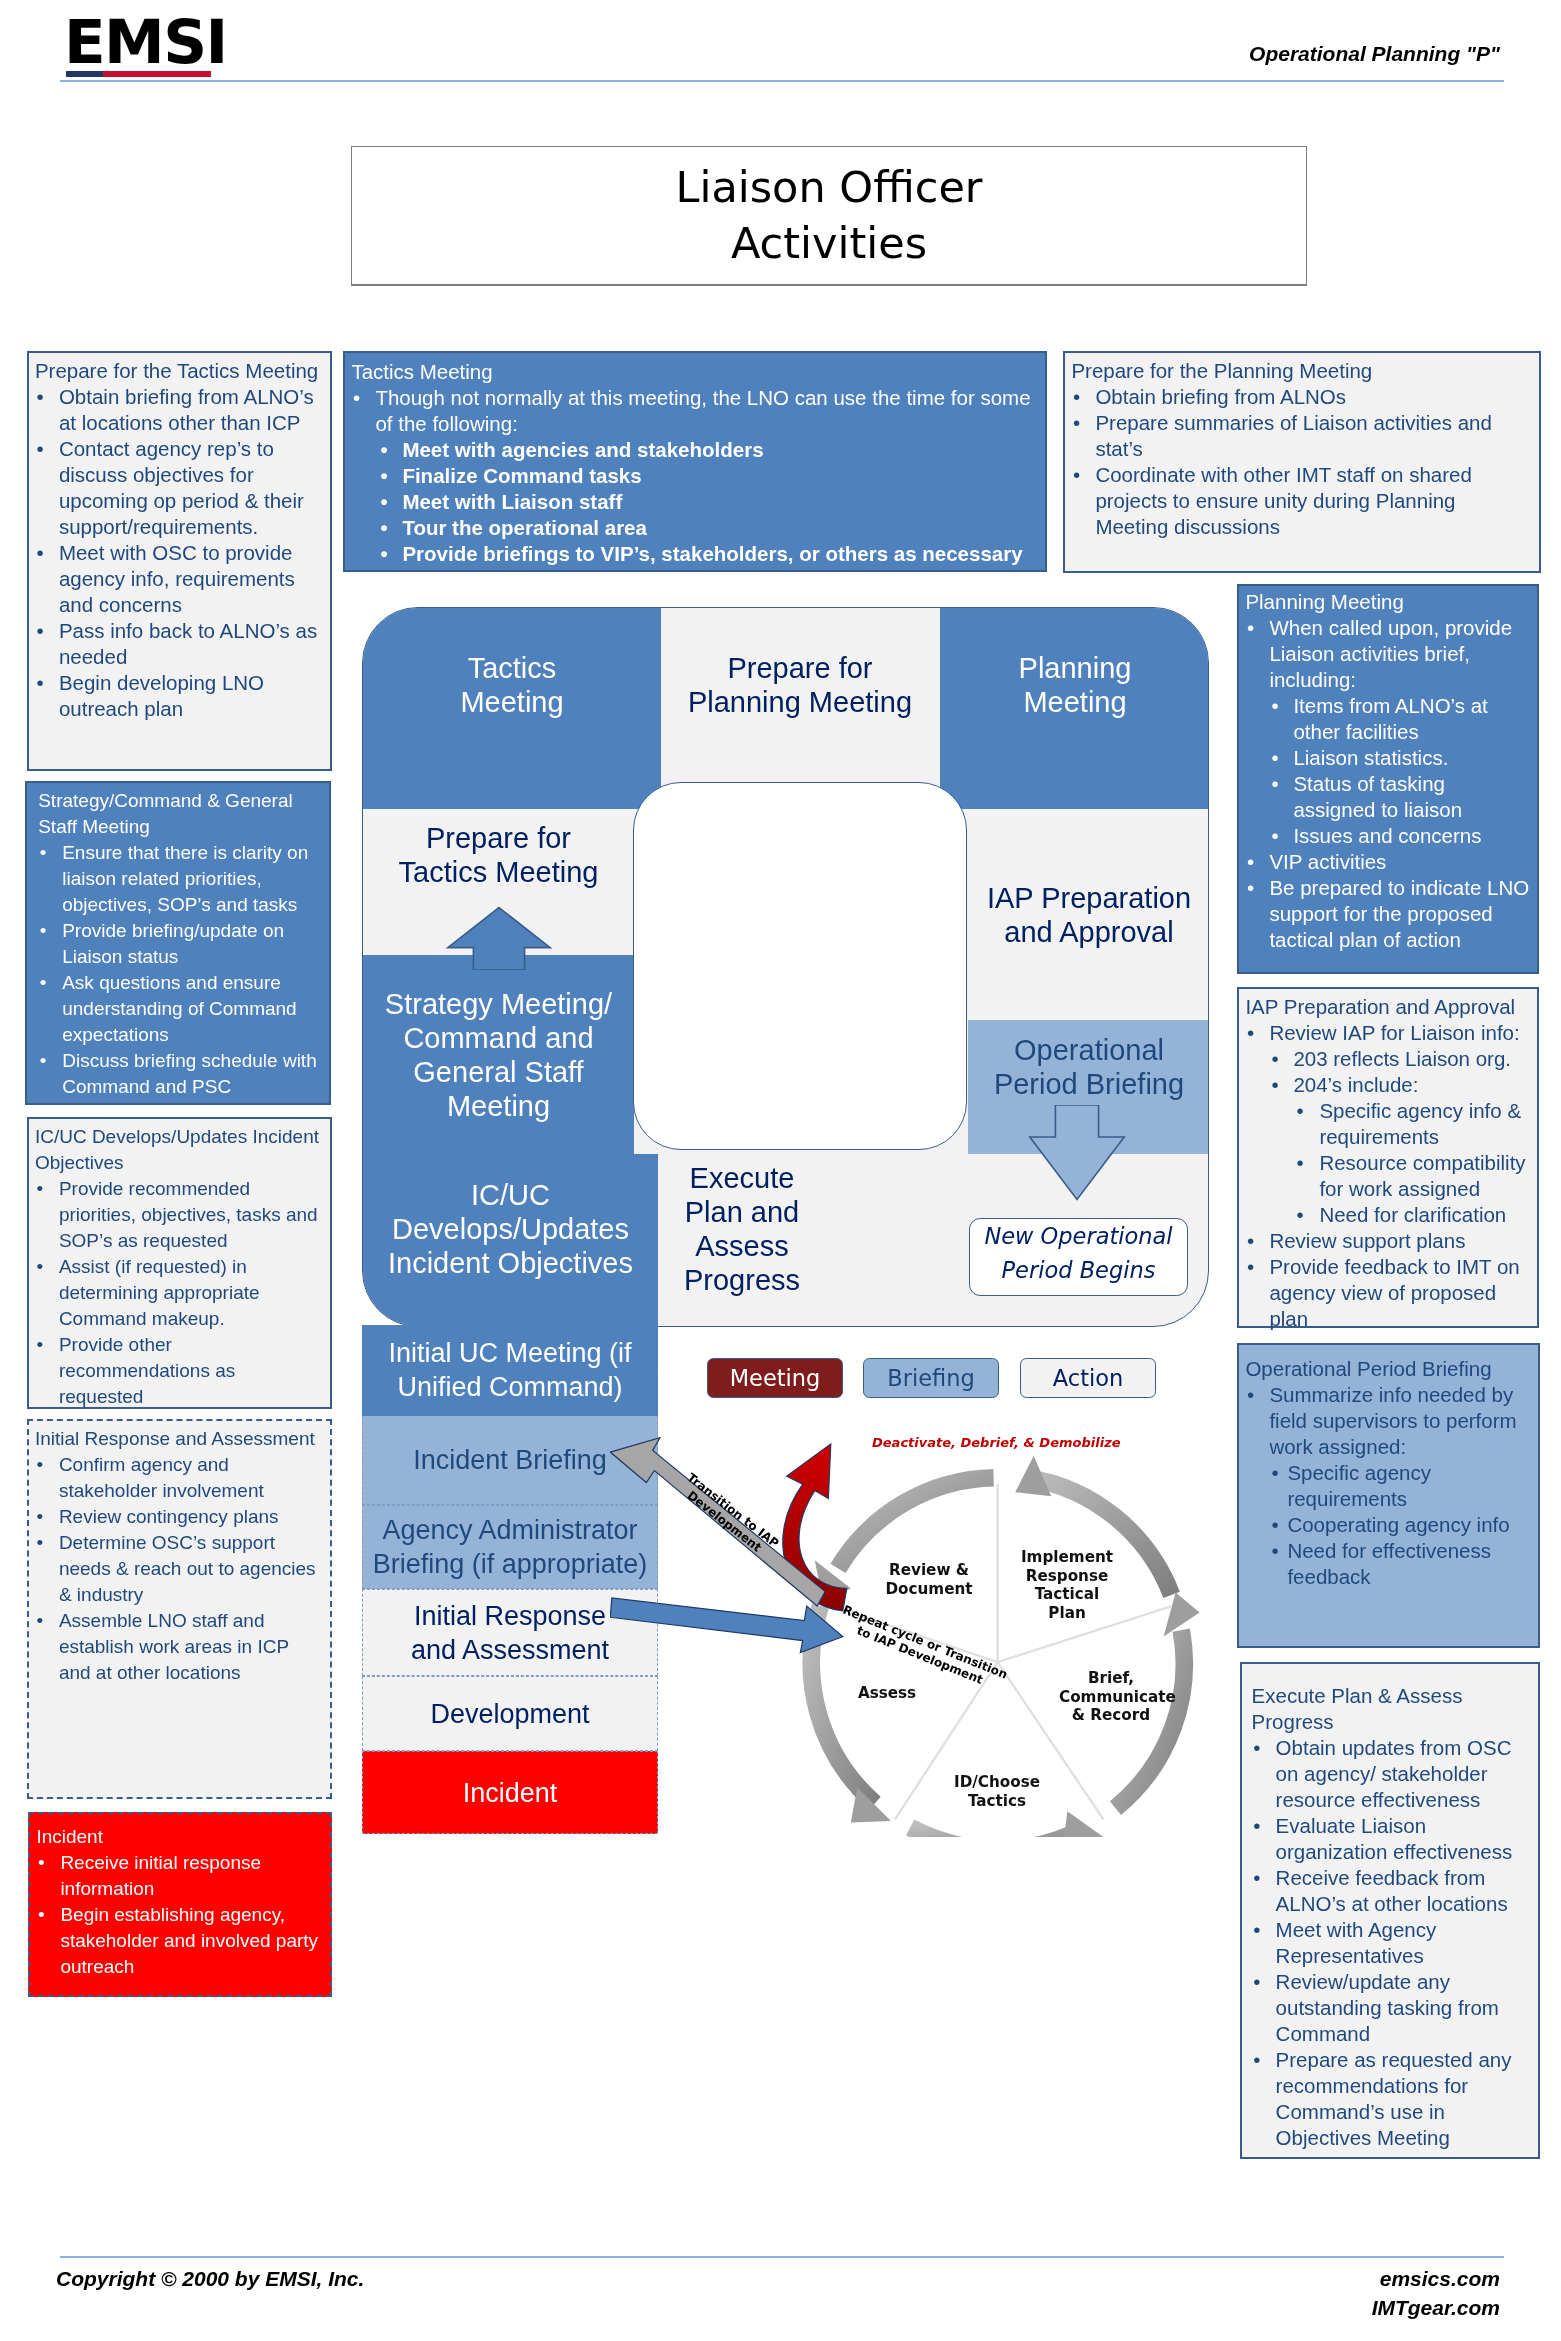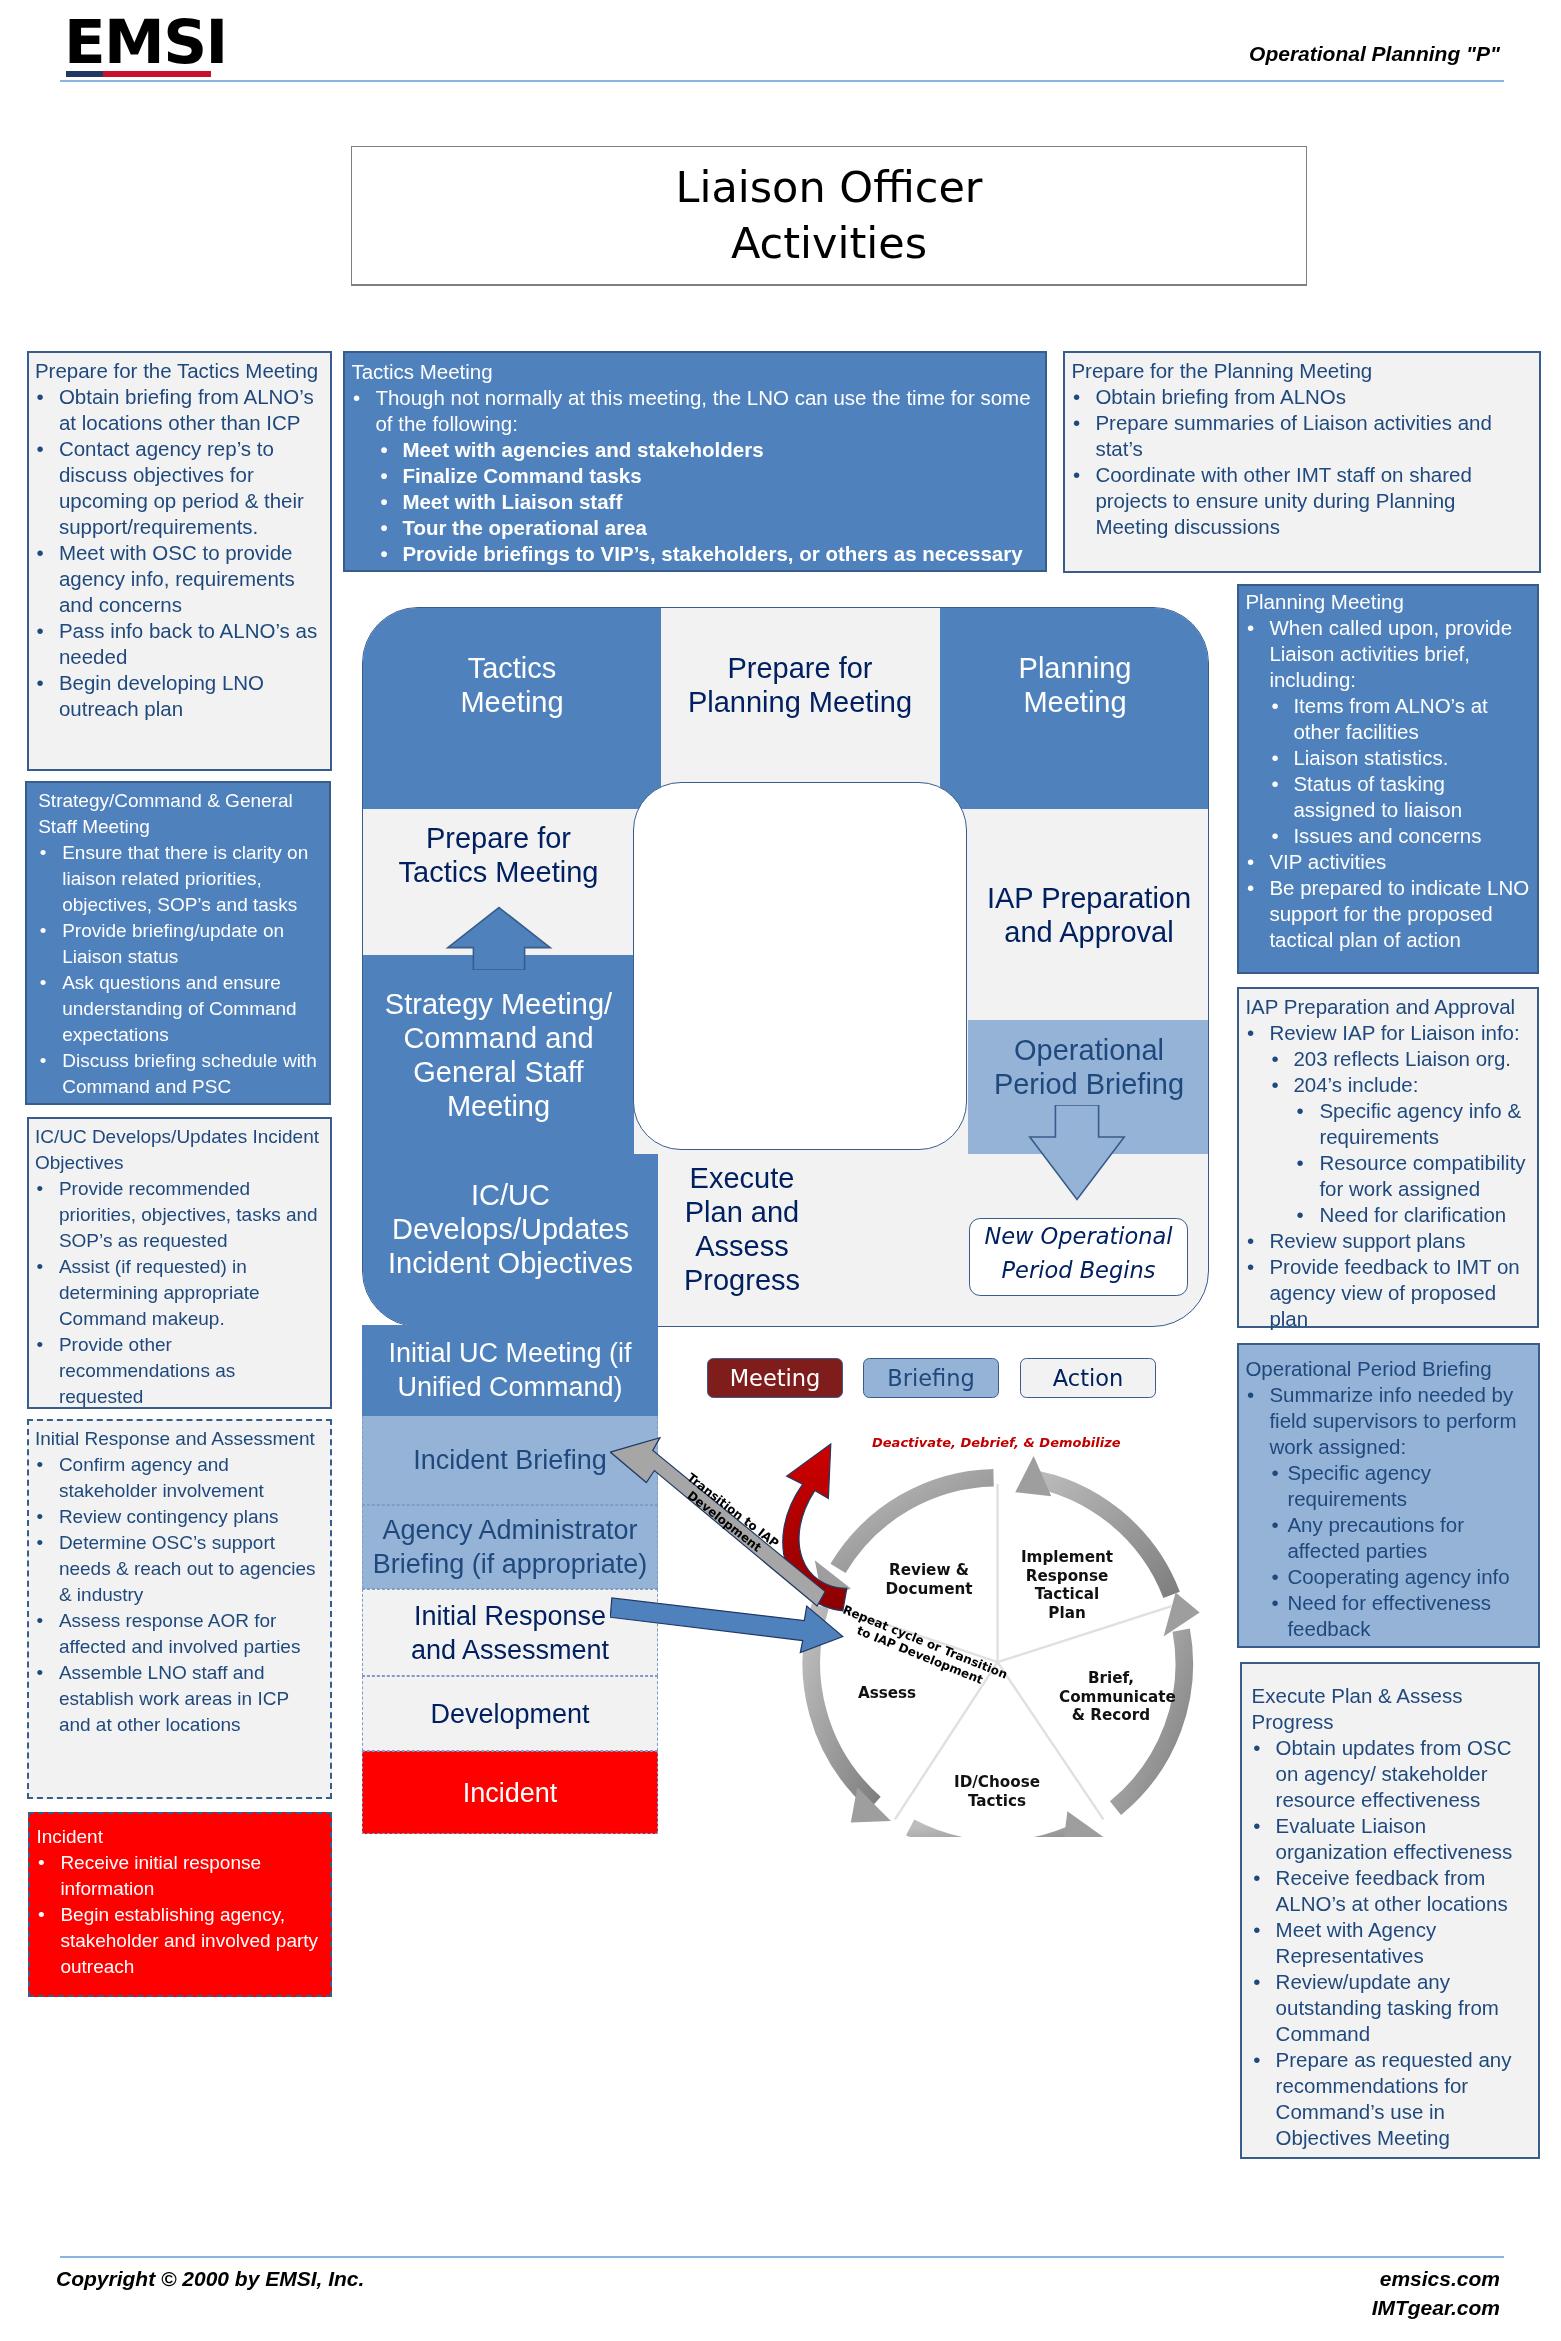--- a/index.html
+++ b/index.html
@@ -117,21 +117,20 @@
     <li>Provide other recommendations as requested</li>
   </ul>
 </div>
 
 <div class="abs info light dashed compact" style="left:26.5px; top:1419px; width:305px; height:380px;">
   <span class="hdr">Initial Response and Assessment</span>
   <ul>
     <li>Confirm agency and stakeholder involvement</li>
     <li>Review contingency plans</li>
     <li>Determine OSC’s support needs &amp; reach out to agencies &amp; industry</li>
-    <li>Assess response AOR for affected and involved parties</li>
     <li>Assemble LNO staff and establish work areas in ICP and at other locations</li>
   </ul>
 </div>
 
 <div class="abs info red compact" style="left:28px; top:1812px; width:304px; height:185px; padding-top:9.6px;">
   <span class="hdr">Incident</span>
   <ul>
     <li>Receive initial response information</li>
     <li>Begin establishing agency, stakeholder and involved party outreach</li>
   </ul>
@@ -183,21 +182,20 @@
     <li>Review support plans</li>
     <li>Provide feedback to IMT on agency view of proposed plan</li>
   </ul>
 </div>
 
 <div class="abs info mid" style="left:1237px; top:1343px; width:303px; height:305px; padding-top:11.2px;">
   <span class="hdr">Operational Period Briefing</span>
   <ul>
     <li>Summarize info needed by field supervisors to perform work assigned:</li>
     <li class="l2" style="padding-left:42px;">Specific agency requirements</li>
-    <li class="l2" style="padding-left:42px;">Any precautions for affected parties</li>
     <li class="l2" style="padding-left:42px;">Cooperating agency info</li>
     <li class="l2" style="padding-left:42px;">Need for effectiveness feedback</li>
   </ul>
 </div>
 
 <div class="abs info light" style="left:1240px; top:1662px; width:300px; height:497px; padding-top:19px; padding-left:9.6px;">
   <span class="hdr">Execute Plan &amp; Assess Progress</span>
   <ul>
     <li>Obtain updates from OSC on agency/ stakeholder resource effectiveness</li>
     <li>Evaluate Liaison organization effectiveness</li>

